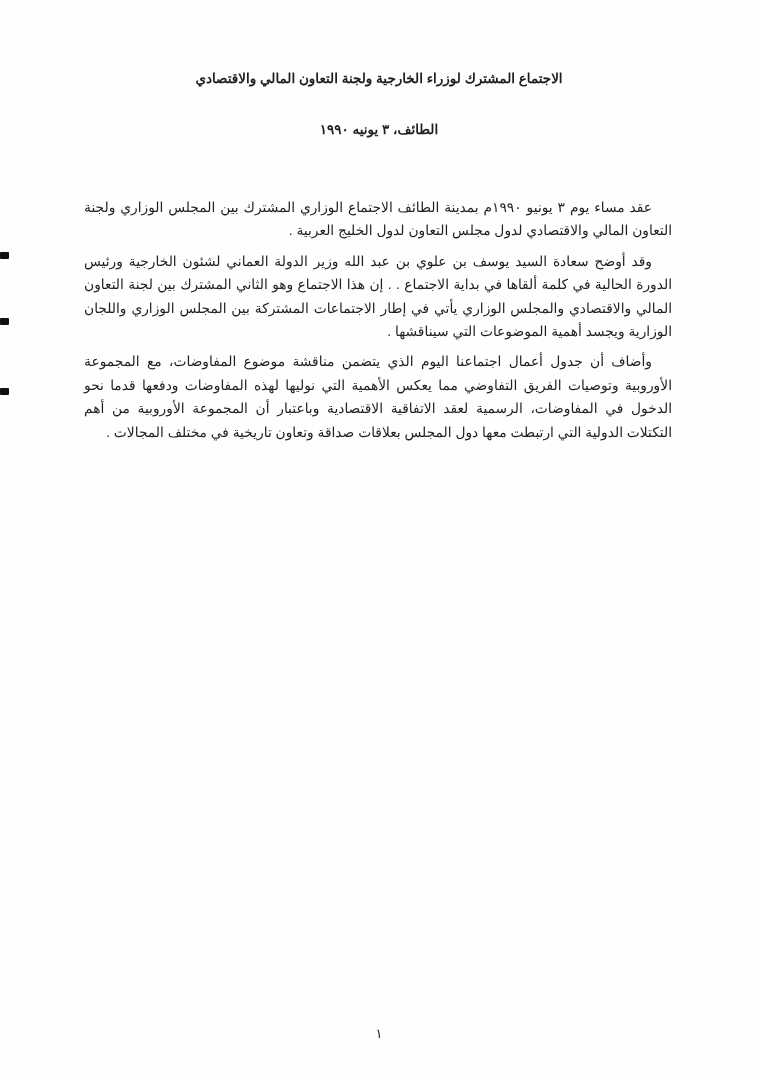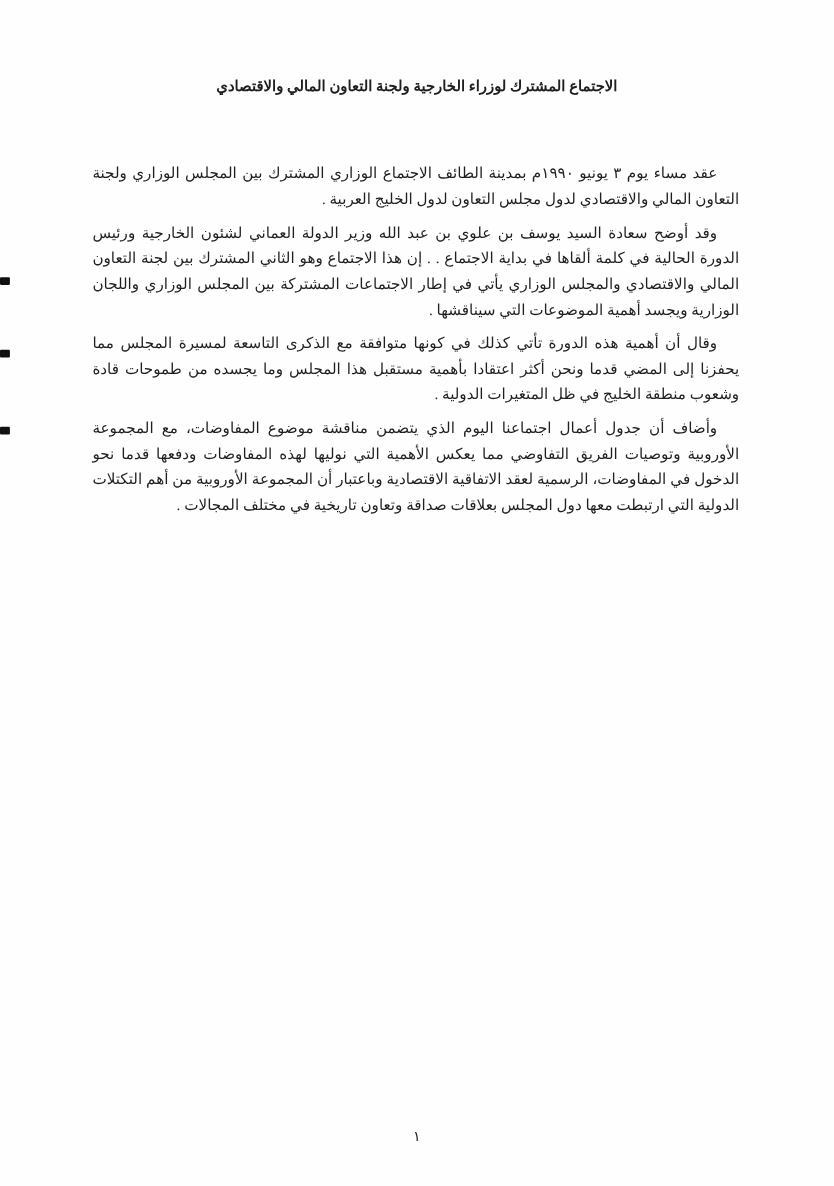--- a/index.html
+++ b/index.html
@@ -6,21 +6,21 @@
     margin: 0;
     padding: 0;
     background: #ffffff;
   }
   .page {
     position: relative;
     width: 758px;
     height: 1078px;
     margin: 0 auto;
     background: #fefefe;
-    font-family: Liberation Serif, serif;
+    font-family: Liberation Sans, sans-serif;
     color: #1f1f1f;
     overflow: hidden;
     direction: rtl;
   }
   
   .scan-mark {
     position: absolute;
     left: 0;
     width: 9px;
     height: 7px;
@@ -76,26 +76,26 @@
 <body>
 
 <div class="page">
 
   <div class="scan-mark mark-1"></div>
   <div class="scan-mark mark-2"></div>
   <div class="scan-mark mark-3"></div>
 
   <header class="header">
     <div class="title-line">الاجتماع المشترك لوزراء الخارجية ولجنة التعاون المالي والاقتصادي</div>
+    <div class="date-line">الطائف، ٣ يونيه ١٩٩٠</div>
   </header>
 
   <main class="body">
     <p>عقد مساء يوم ٣ يونيو ١٩٩٠م بمدينة الطائف الاجتماع الوزاري المشترك بين المجلس الوزاري ولجنة التعاون المالي والاقتصادي لدول مجلس التعاون لدول الخليج العربية .</p>
     <p>وقد أوضح سعادة السيد يوسف بن علوي بن عبد الله وزير الدولة العماني لشئون الخارجية ورئيس الدورة الحالية في كلمة ألقاها في بداية الاجتماع . . إن هذا الاجتماع وهو الثاني المشترك بين لجنة التعاون المالي والاقتصادي والمجلس الوزاري يأتي في إطار الاجتماعات المشتركة بين المجلس الوزاري واللجان الوزارية ويجسد أهمية الموضوعات التي سيناقشها .</p>
-    <p>وقال أن أهمية هذه الدورة تأتي كذلك في كونها متوافقة مع الذكرى التاسعة لمسيرة المجلس مما يحفزنا إلى المضي قدما ونحن أكثر اعتقادا بأهمية مستقبل هذا المجلس وما يجسده من طموحات قادة وشعوب منطقة الخليج في ظل المتغيرات الدولية .</p>
     <p>وأضاف أن جدول أعمال اجتماعنا اليوم الذي يتضمن مناقشة موضوع المفاوضات، مع المجموعة الأوروبية وتوصيات الفريق التفاوضي مما يعكس الأهمية التي نوليها لهذه المفاوضات ودفعها قدما نحو الدخول في المفاوضات، الرسمية لعقد الاتفاقية الاقتصادية وباعتبار أن المجموعة الأوروبية من أهم التكتلات الدولية التي ارتبطت معها دول المجلس بعلاقات صداقة وتعاون تاريخية في مختلف المجالات .</p>
   </main>
 
   <footer class="footer">
     <span class="page-number">١</span>
   </footer>
 
 </div>
 
 </body></html>

